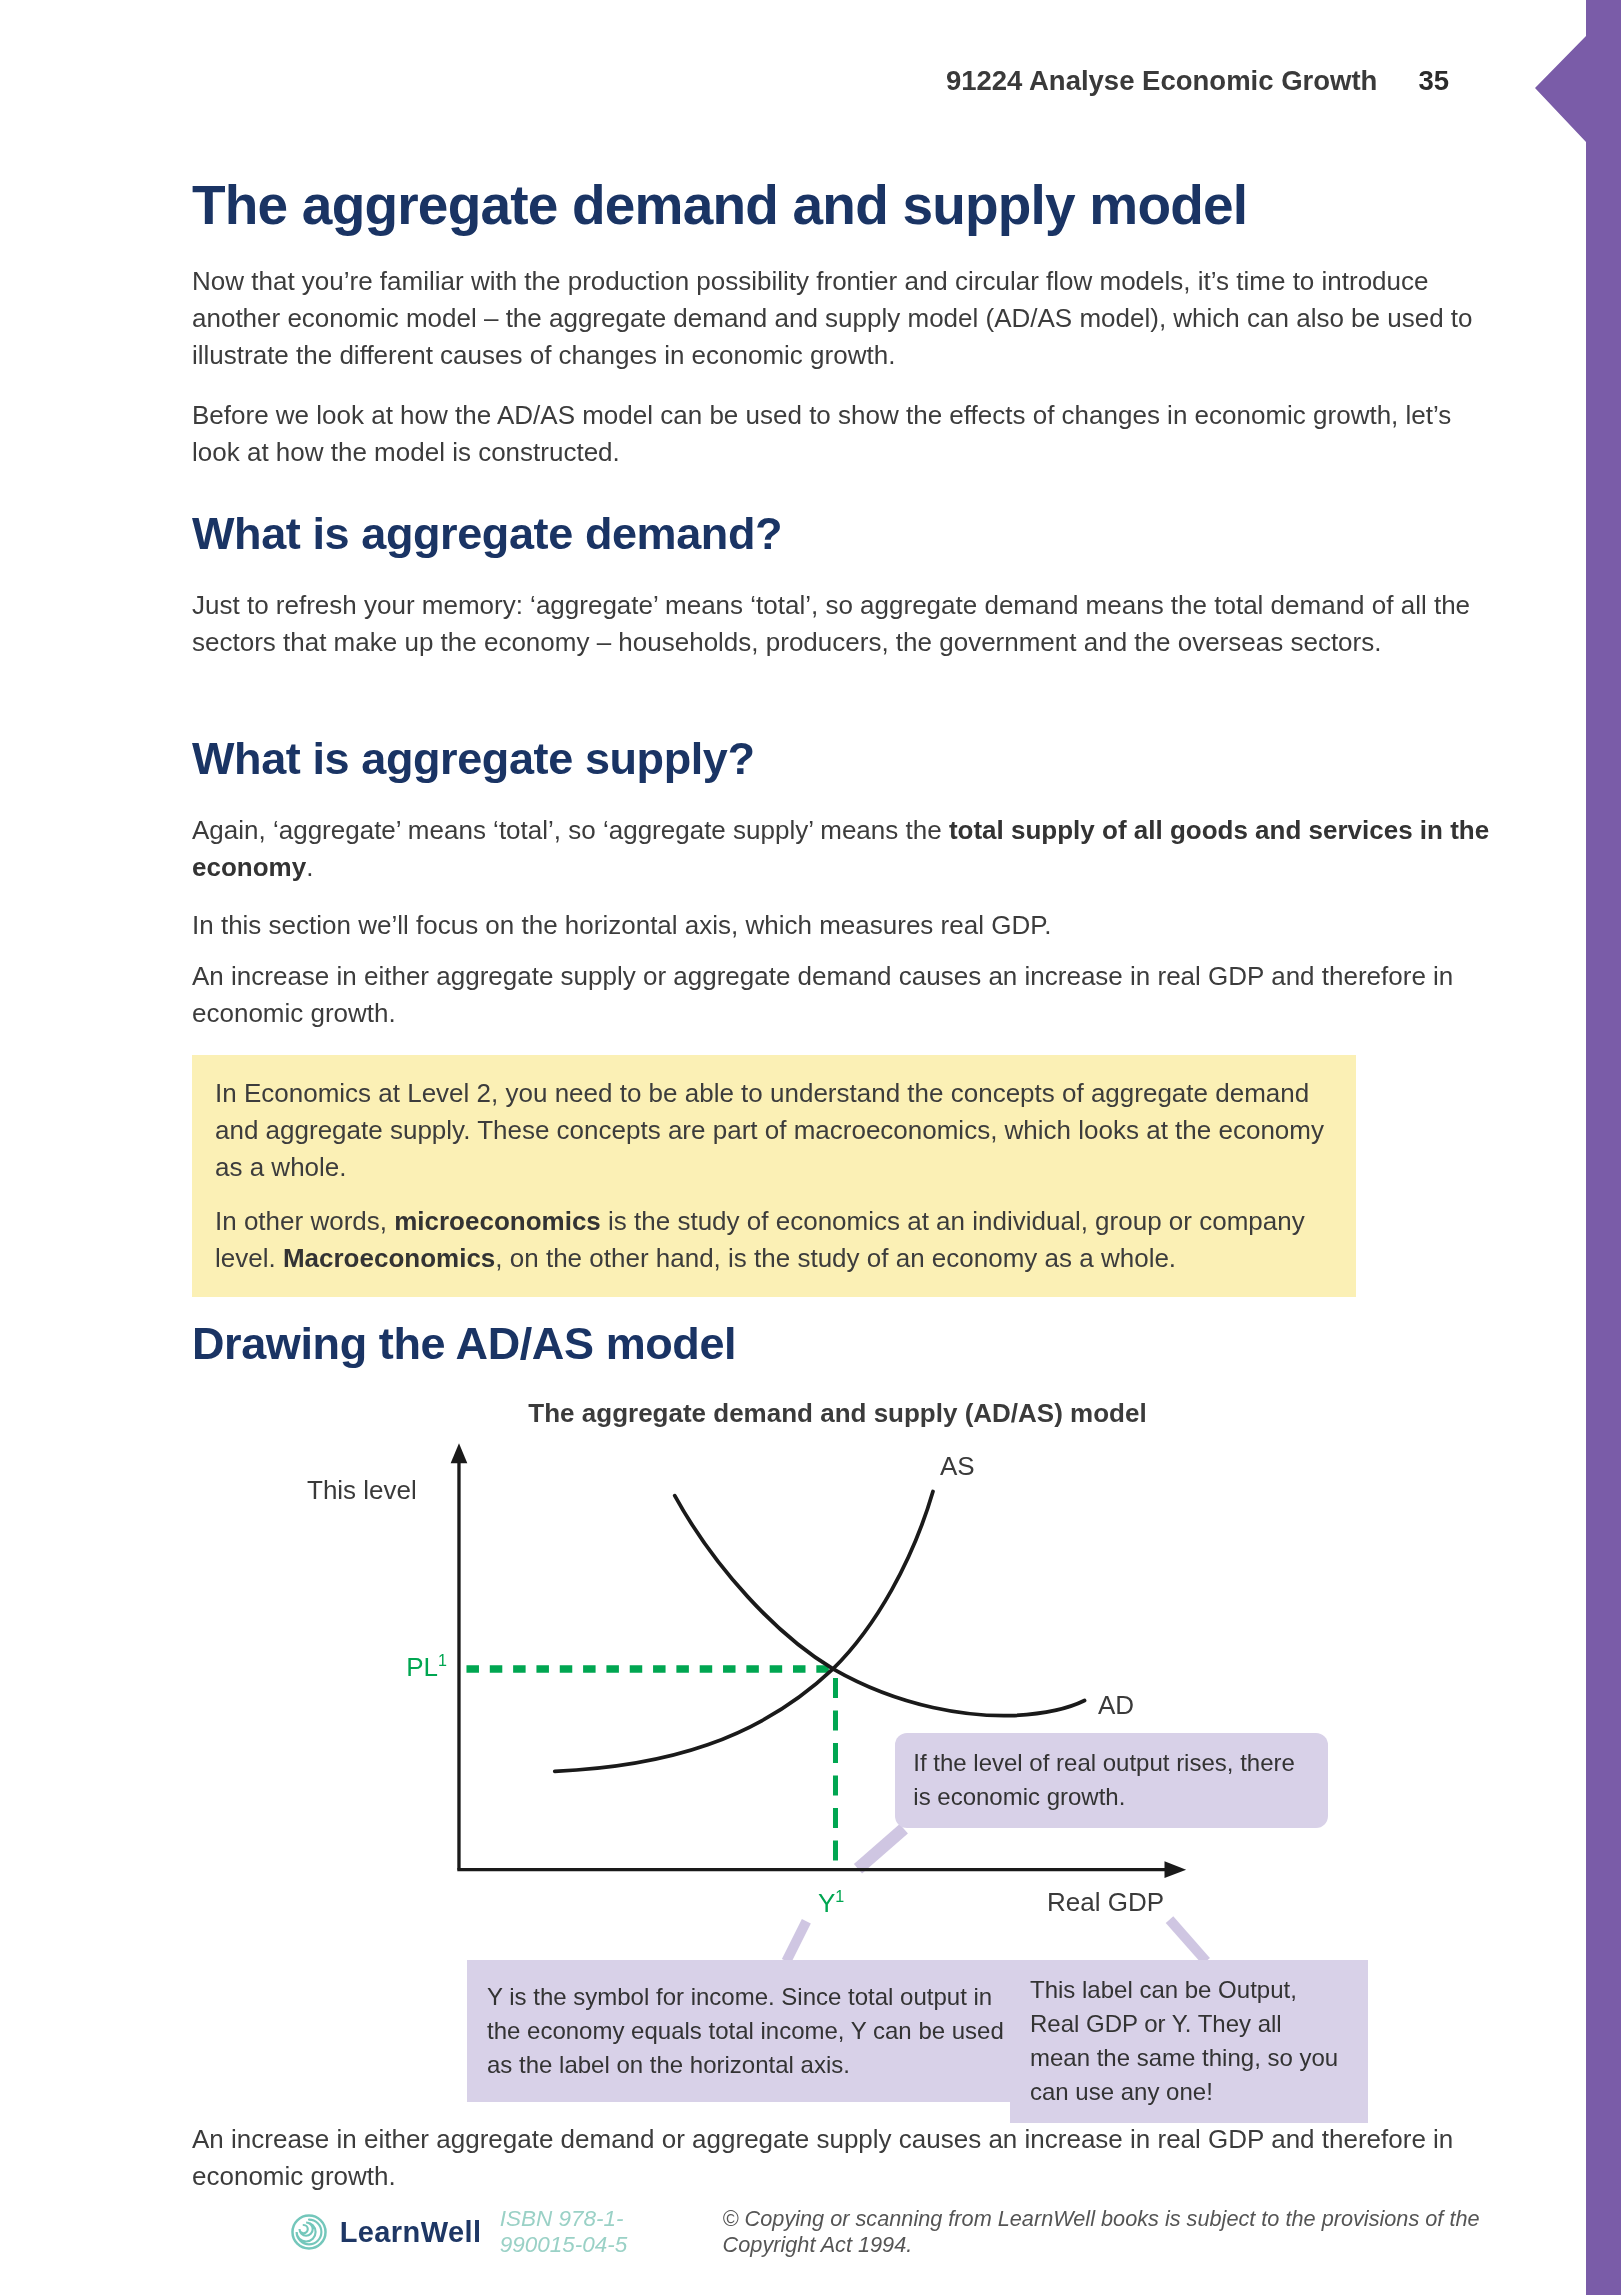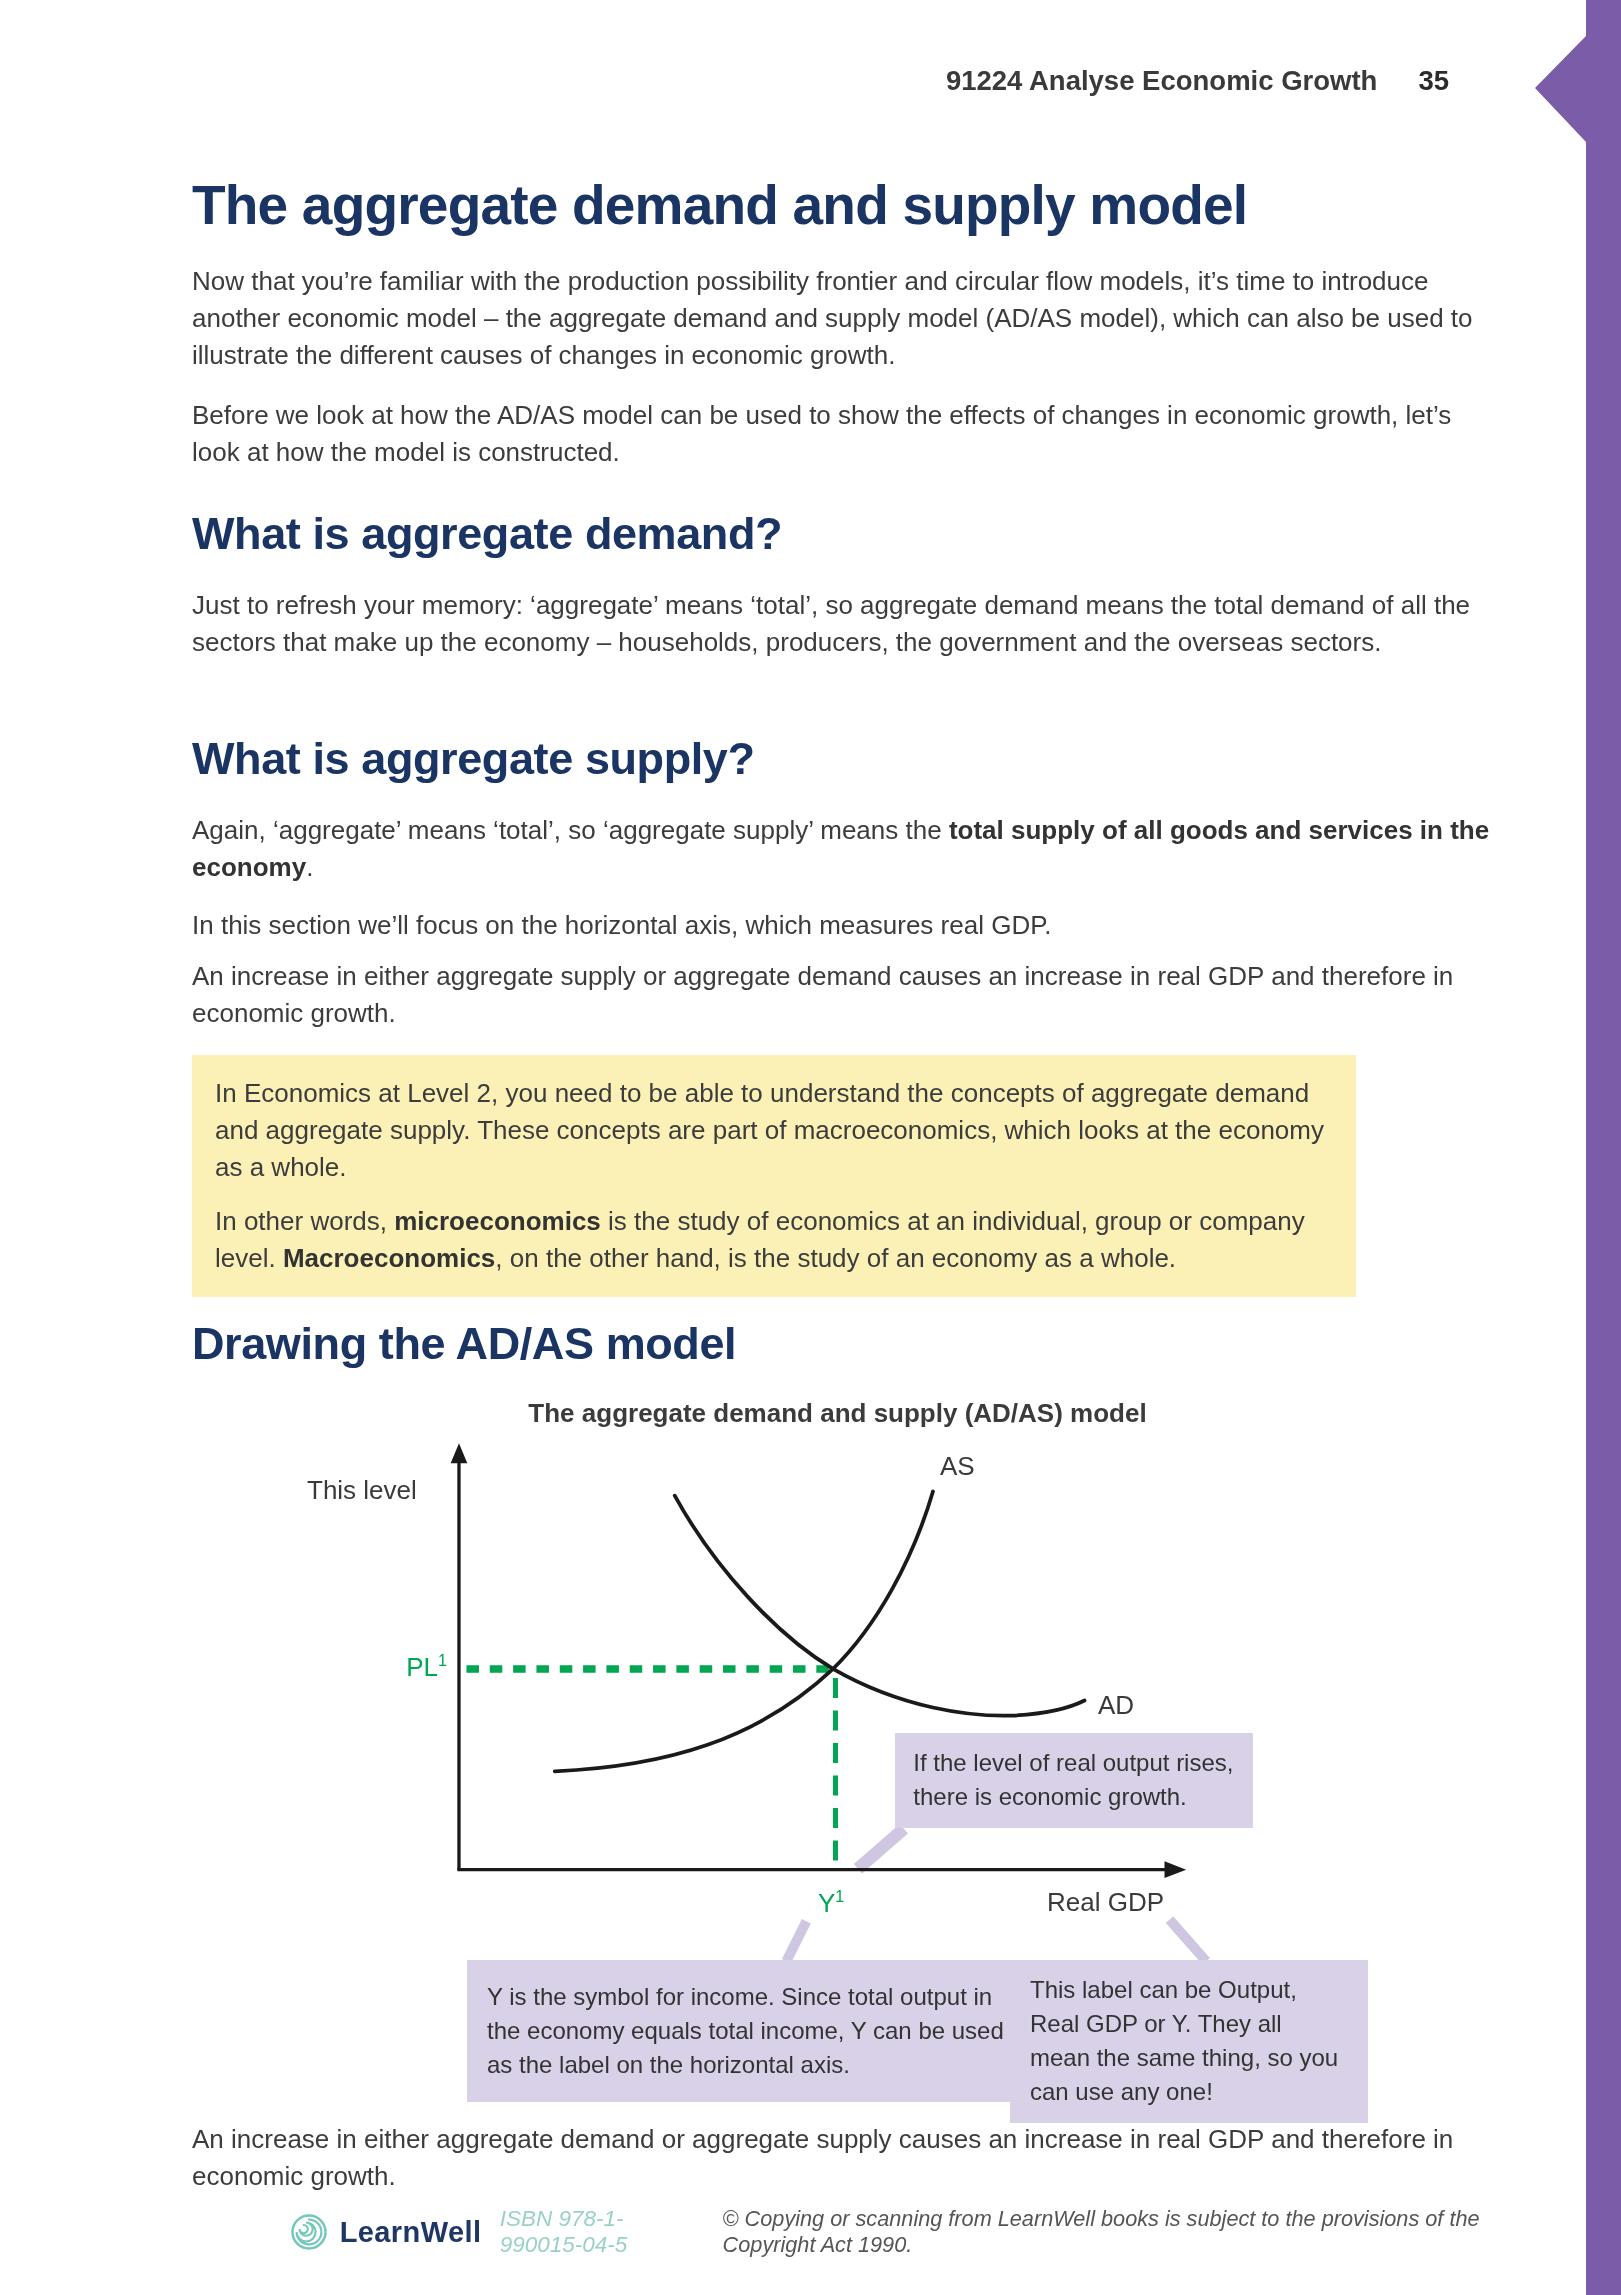--- a/index.html
+++ b/index.html
@@ -54,21 +54,21 @@
   .diagram { position:absolute; left:0; top:1433px; width:1621px; height:750px; }
   .diagram svg { position:absolute; left:0; top:0; }
   .dlabel { position:absolute; font-size:26px; color:#3a3a3a; white-space:nowrap; }
   .dlabel.green { color:#00a651; }
   .dlabel sup { font-size:0.62em; }
 
   .callout {
     position:absolute; background:#d8d1e8; color:#333333;
     font-size:24px; line-height:34px; padding:13.3px 18.3px;
   }
-  .callout.co1 { left:895px; top:300px; width:358px; }
+  .callout.co1 { left:895px; top:300px; width:433px;border-radius:12px; }
   .callout.co2 { left:467px;  top:527px; width:562px; padding:20px 20px; }
   .callout.co3 { left:1010px; top:527px; width:358px; padding:13.3px 20px; }
 
   .closing { top:2121px; }
 
   .footer {
     position:absolute; left:290px; top:2206px; width:1208px;
     display:flex; align-items:center; gap:18.3px;
   }
   .brand-lockup { display:flex; align-items:center; gap:11.7px; }
@@ -145,17 +145,17 @@
 
   <div class="footer">
     <div class="brand-lockup">
       <svg width="38" height="38" viewBox="0 0 46 46">
         <circle cx="23" cy="23" r="20" fill="none" stroke="#74c7bb" stroke-width="3"></circle>
         <path d="M23 8 a15 15 0 1 1 -15 15 a11.5 11.5 0 1 0 11.5 -11.5 a8 8 0 1 1 -8 8 a5 5 0 1 0 5 -5" fill="none" stroke="#74c7bb" stroke-width="2.6" stroke-linecap="round"></path>
       </svg>
       <span class="brand-name">LearnWell</span>
     </div>
     <span class="isbn">ISBN 978-1-990015-04-5</span>
-    <span class="copyright">© Copying or scanning from LearnWell books is subject to the provisions of the Copyright Act 1990.</span>
+    <span class="copyright">© Copying or scanning from LearnWell books is subject to the provisions of the Copyright Act 1994.</span>
   </div>
 
 </div>
 
 
 </body></html>

